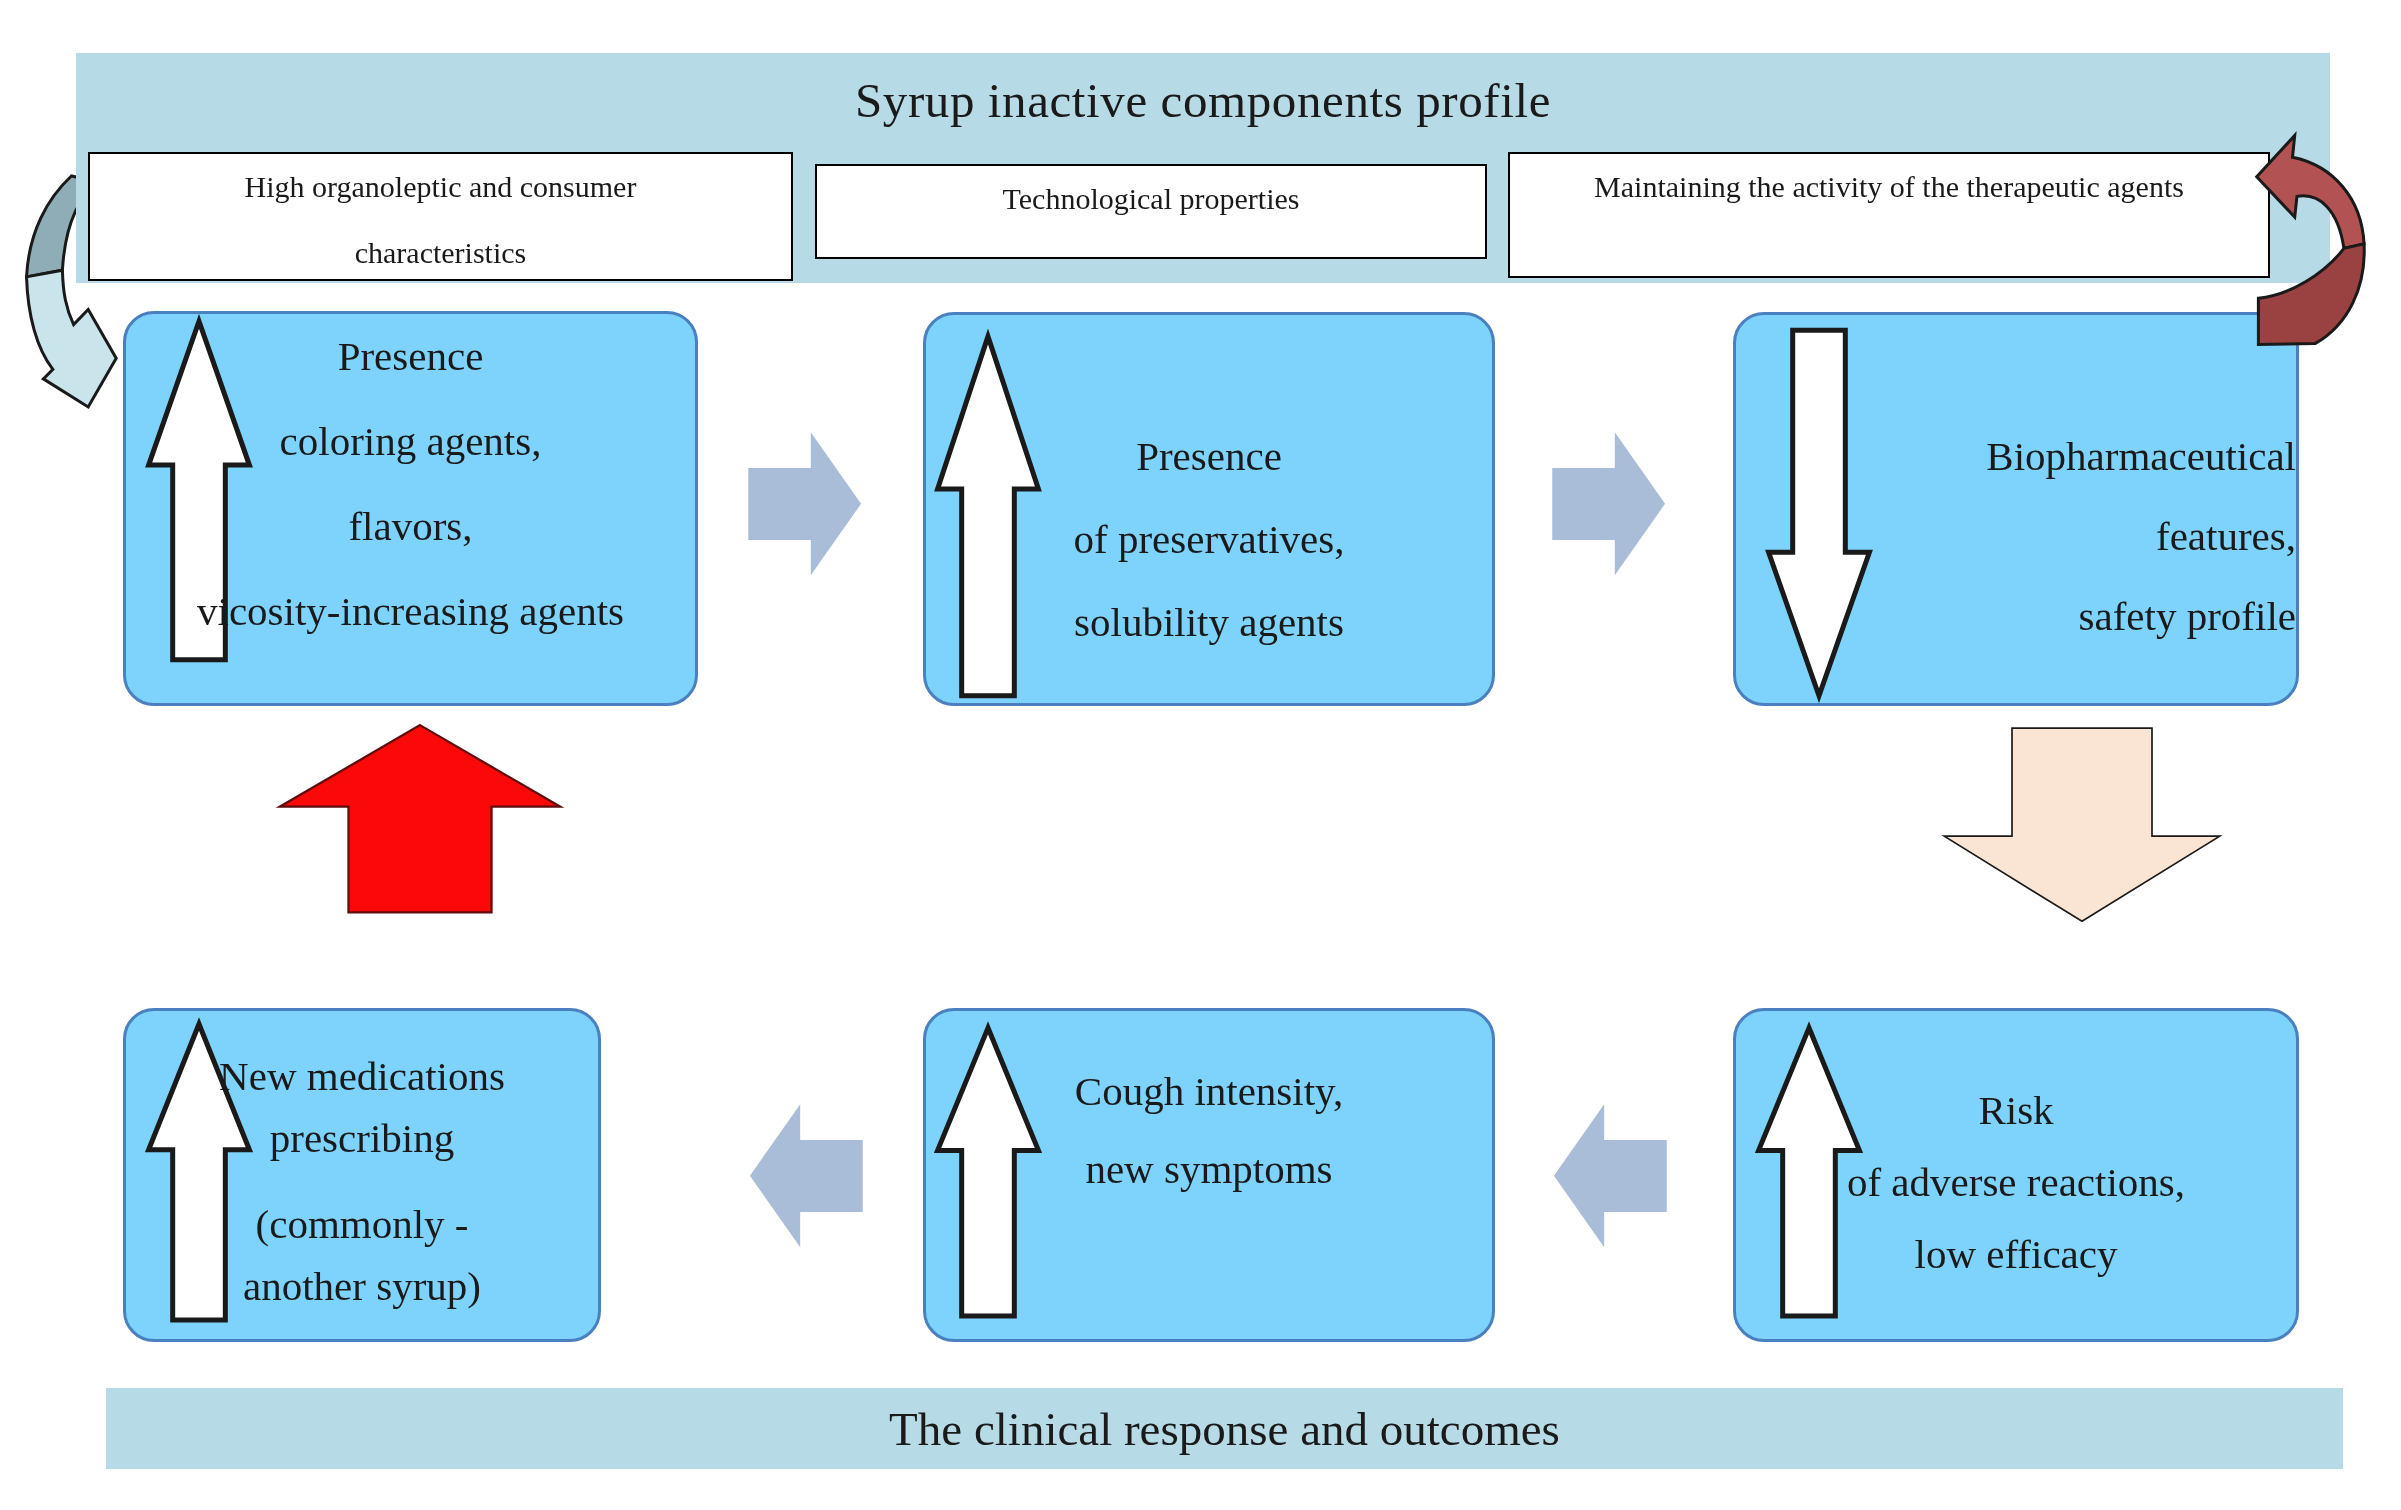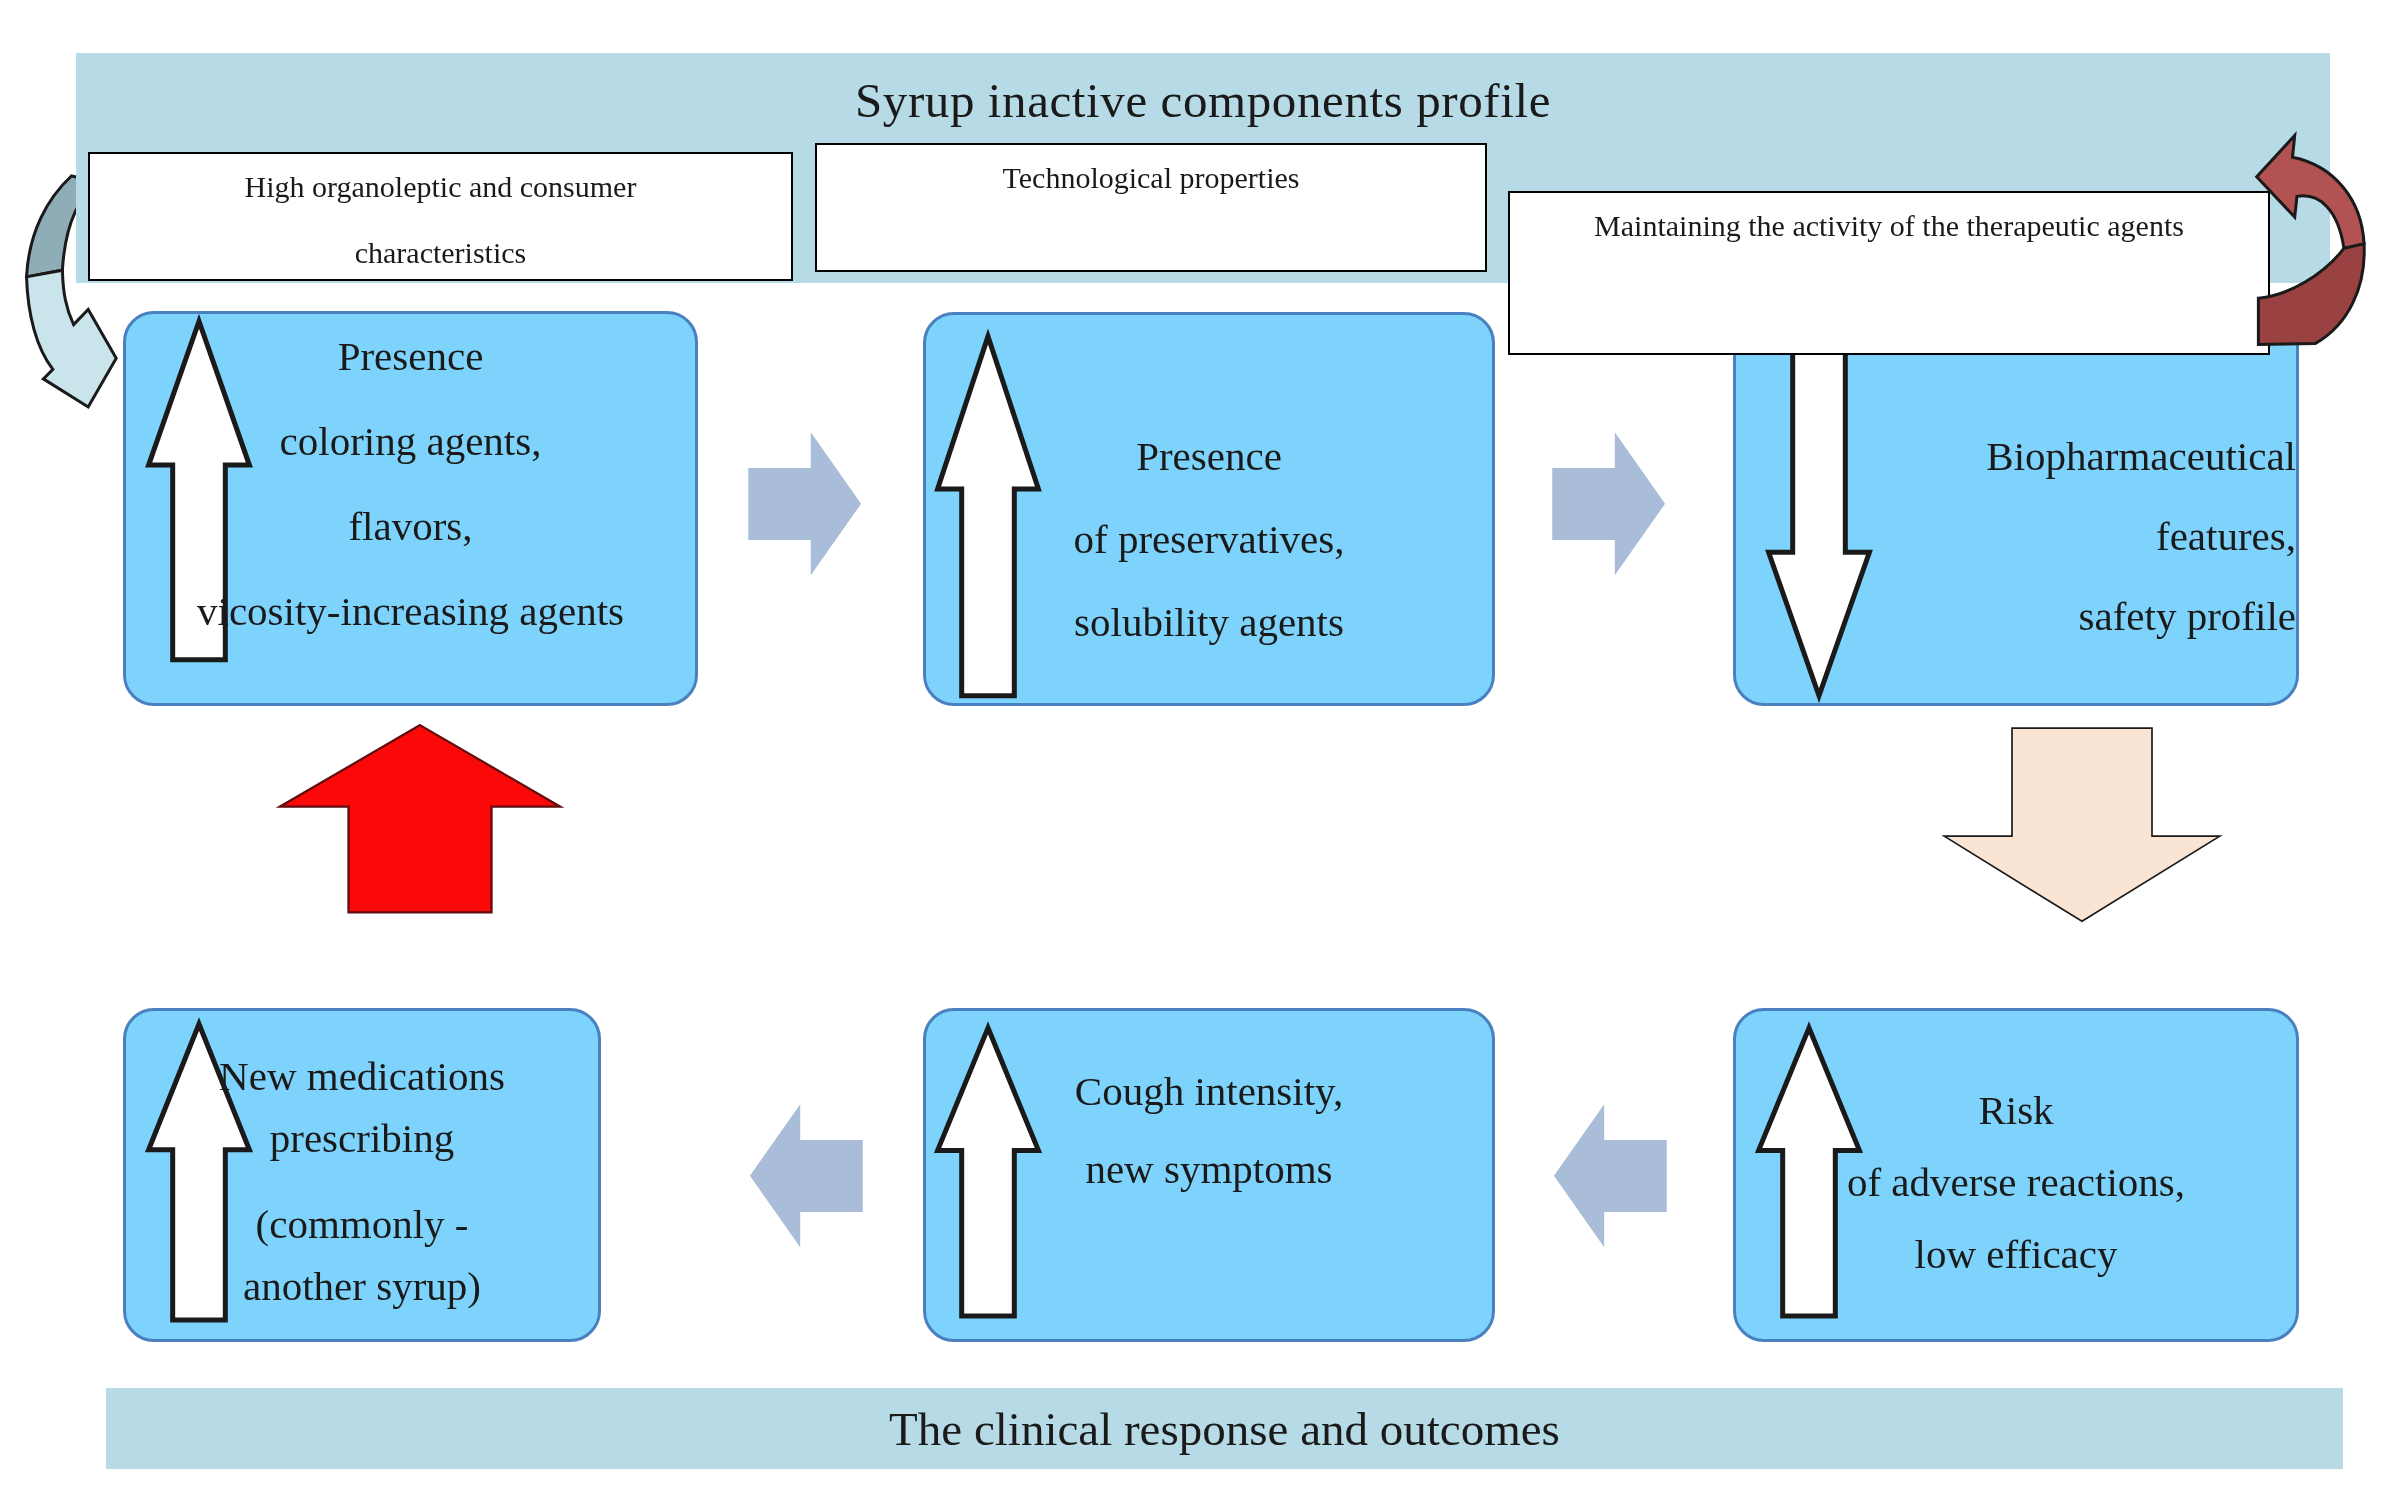--- a/index.html
+++ b/index.html
@@ -72,24 +72,24 @@
   </svg>
 
   <div class="banner" style="left:76px;top:53px;width:2254px;height:230px;">
     <div class="banner-title">Syrup inactive components profile</div>
   </div>
 
   <div class="hbox" style="left:88px;top:152px;width:705px;height:129px;">
     <div>High organoleptic and consumer</div>
     <div>characteristics</div>
   </div>
-  <div class="hbox" style="left:815px;top:143px;width:672px;height:129px;">
+  <div class="hbox" style="left:815px;top:164px;width:672px;height:95px;">
     <div>Technological properties</div>
   </div>
-  <div class="hbox" style="left:1508px;top:152px;width:762px;height:164px;margin-top:39px;">
+  <div class="hbox" style="left:1508px;top:152px;width:762px;height:126px;">
     <div>Maintaining the activity of the therapeutic agents</div>
   </div>
 
   <div class="rbox" style="left:123px;top:311px;width:575px;height:395px;">
     <svg class="varrow" style="left:17px;top:4.5px;" width="112" height="343" viewBox="0 0 200 615" preserveAspectRatio="none">
       <polygon points="100,4 10,262 53,262 53,611 147,611 147,262 190,262" fill="#ffffff" stroke="#1a1a1a" stroke-width="5" vector-effect="non-scaling-stroke"></polygon>
     </svg>
     <div class="lines" style="top:0px;line-height:85px;">
       <div>Presence</div>
       <div>coloring agents,</div>

